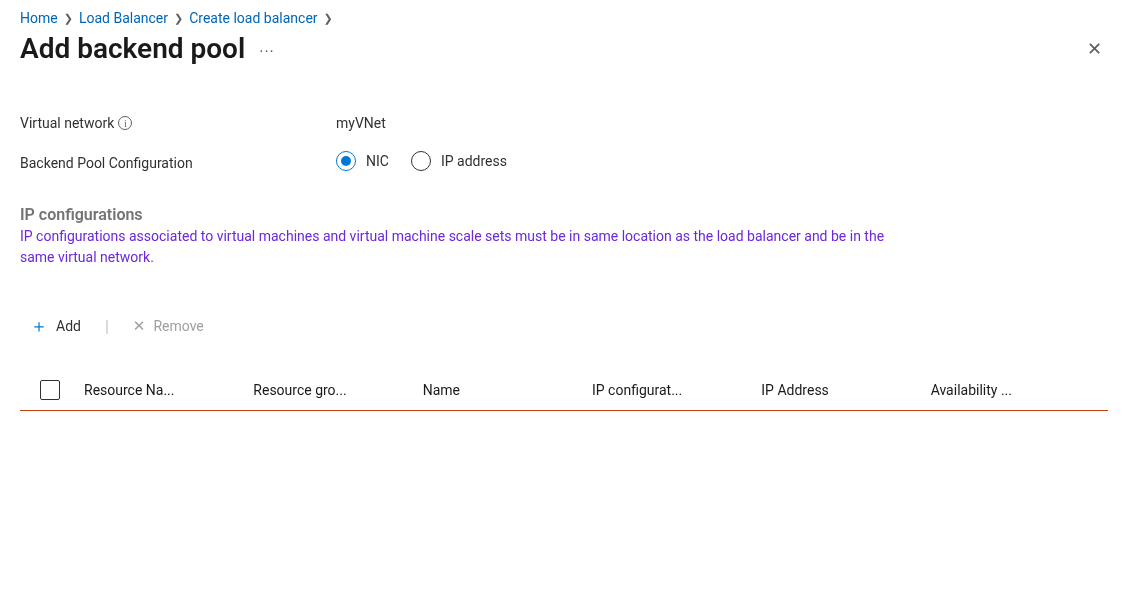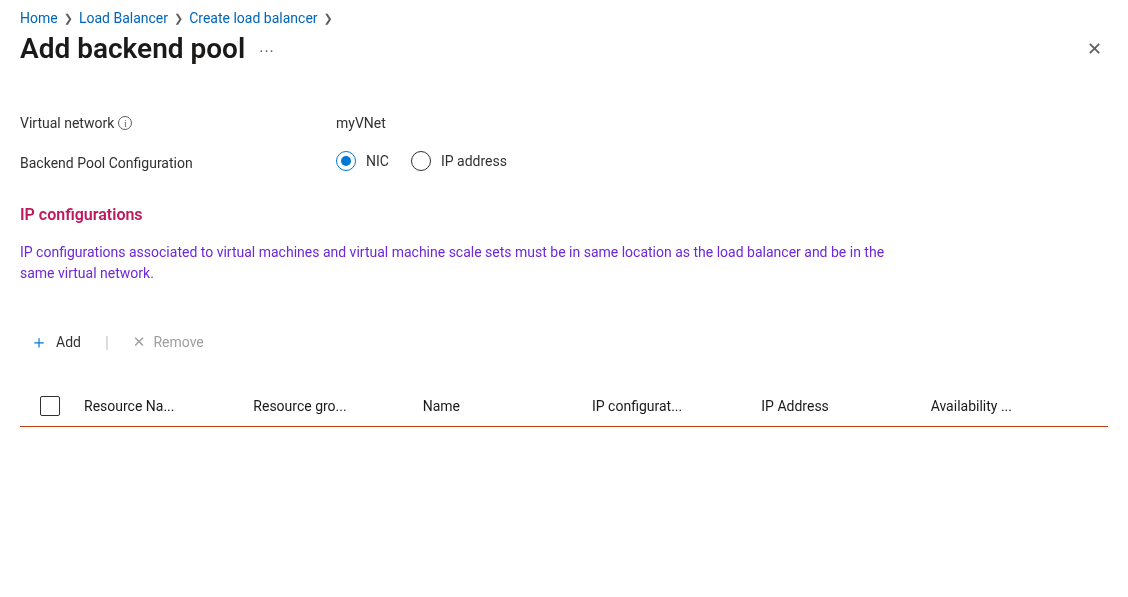--- a/index.html
+++ b/index.html
@@ -129,23 +129,23 @@
     }
     .radio-inner {
       width: 10px;
       height: 10px;
       border-radius: 50%;
       background: #0078d4;
     }
     .section-heading {
       font-size: 16px;
       font-weight: 600;
-      color: #be185d;
+      color: #737373;
       margin-top: 34px;
-      margin-bottom: 18px;
+      margin-bottom: 2px;
     }
     .section-desc {
       font-size: 14px;
       color: #6d28d9;
       line-height: 1.5;
       max-width: 900px;
     }
     .toolbar {
       display: flex;
       align-items: center;

